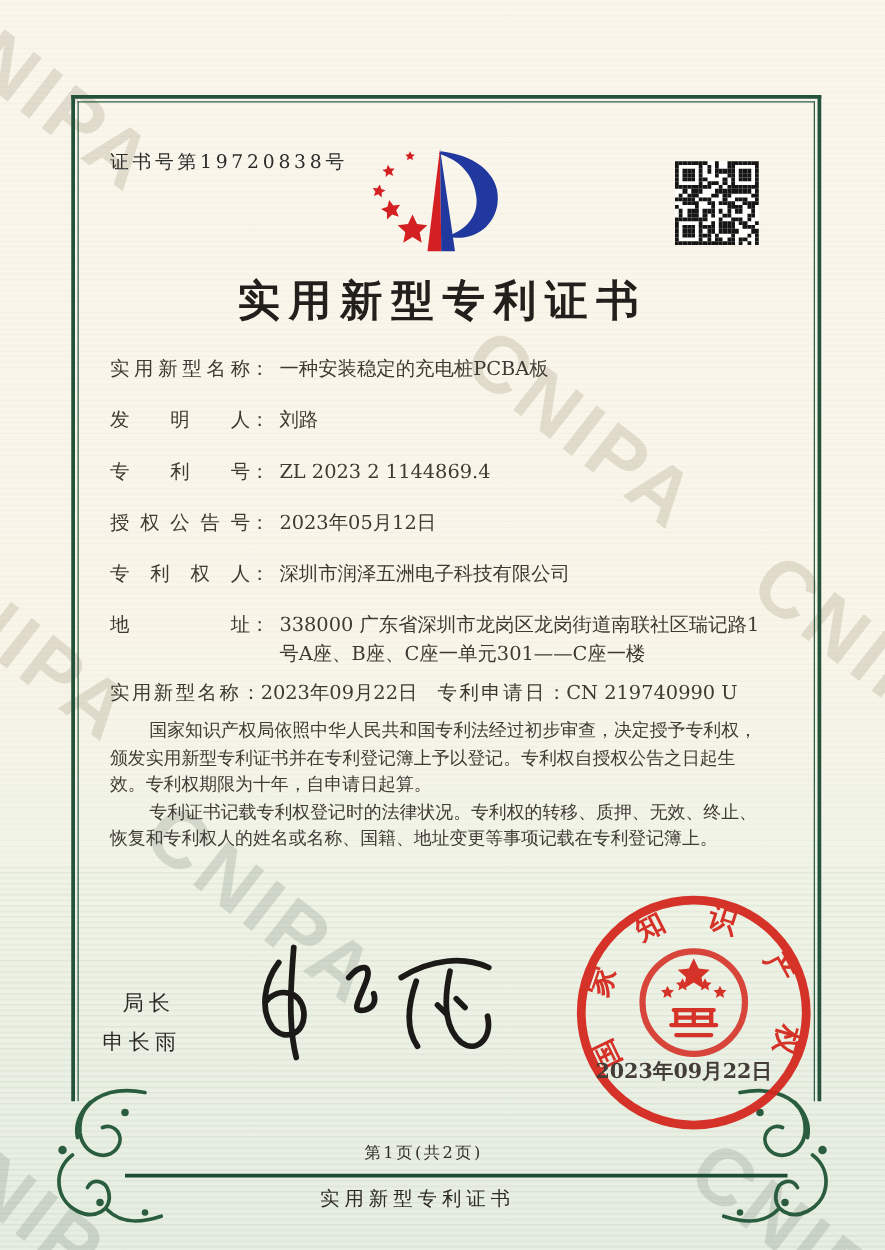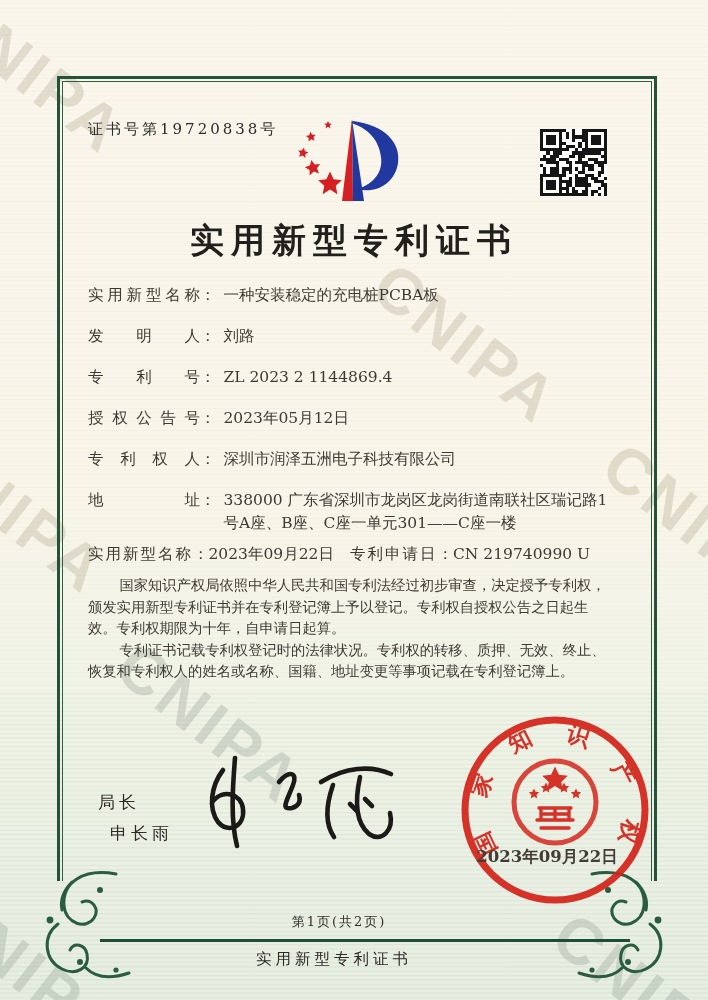--- a/index.html
+++ b/index.html
@@ -40,21 +40,21 @@
   .grant-row{display:flex;line-height:23px;}
   .grant-col1{width:262px;display:flex;}
   .grant-col2{display:flex;}
   .glabel{white-space:nowrap;letter-spacing:2px;}
 
   .paras{position:absolute;left:88px;top:575px;width:522px;font-size:14.3px;
          line-height:21.5px;color:#3f3b35;}
   .paras p{margin:0;text-indent:2.2em;}
 
   .sig-title{position:absolute;left:98px;top:791px;font-size:17px;letter-spacing:4px;color:#2d2a26;}
-  .sig-name{position:absolute;left:110px;top:822px;font-size:17px;letter-spacing:4px;color:#2d2a26;}
+  .sig-name{position:absolute;left:82px;top:822px;font-size:17px;letter-spacing:4px;color:#2d2a26;}
   .sig-script{position:absolute;left:193px;top:752px;width:215px;height:100px;}
 
   .seal{position:absolute;left:455px;top:710px;width:200px;height:200px;opacity:.93;}
   .ornament{position:absolute;width:95px;height:120px;}
   .orn-left{left:36px;top:866px;}
   .orn-right{left:577px;top:866px;transform:scaleX(-1);}
 
   .page-no{position:absolute;left:0;right:30px;top:913px;text-align:center;
            font-size:13px;letter-spacing:2px;color:#33302b;}
   .footer-note{position:absolute;left:0;right:40px;top:949px;text-align:center;

